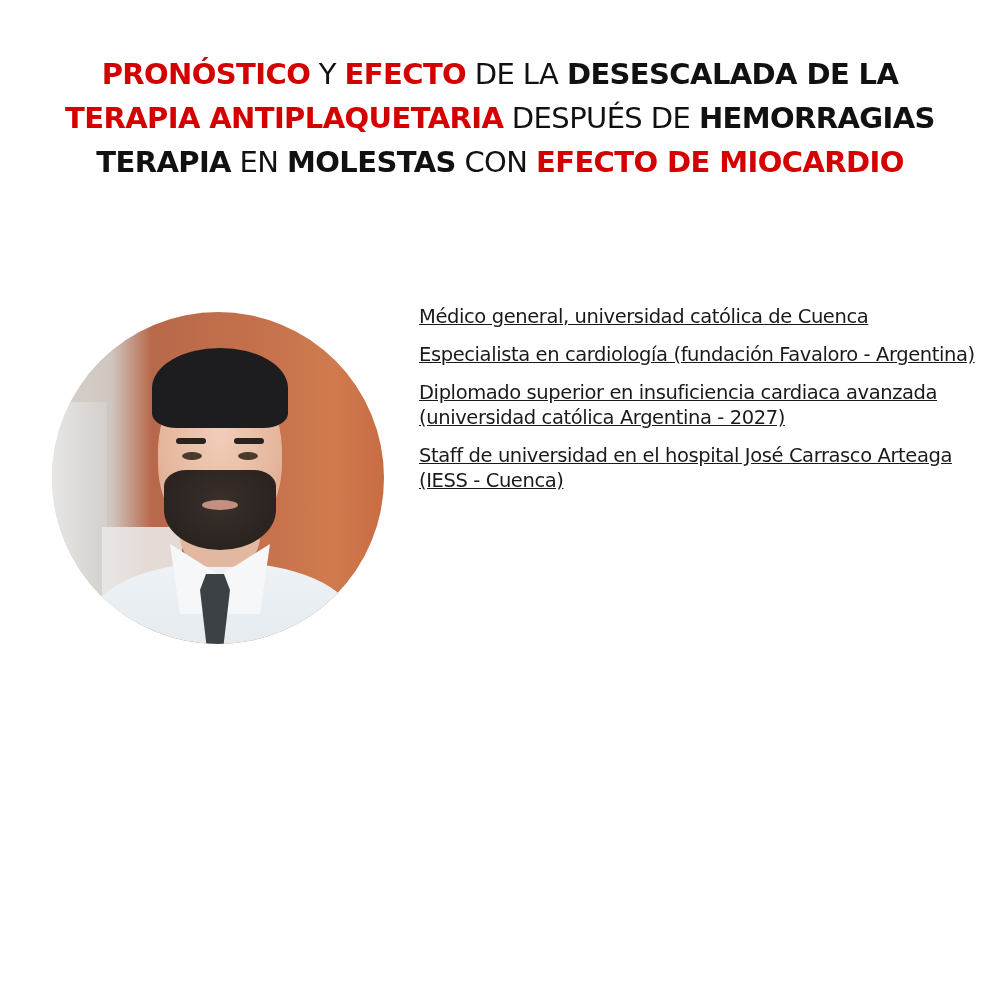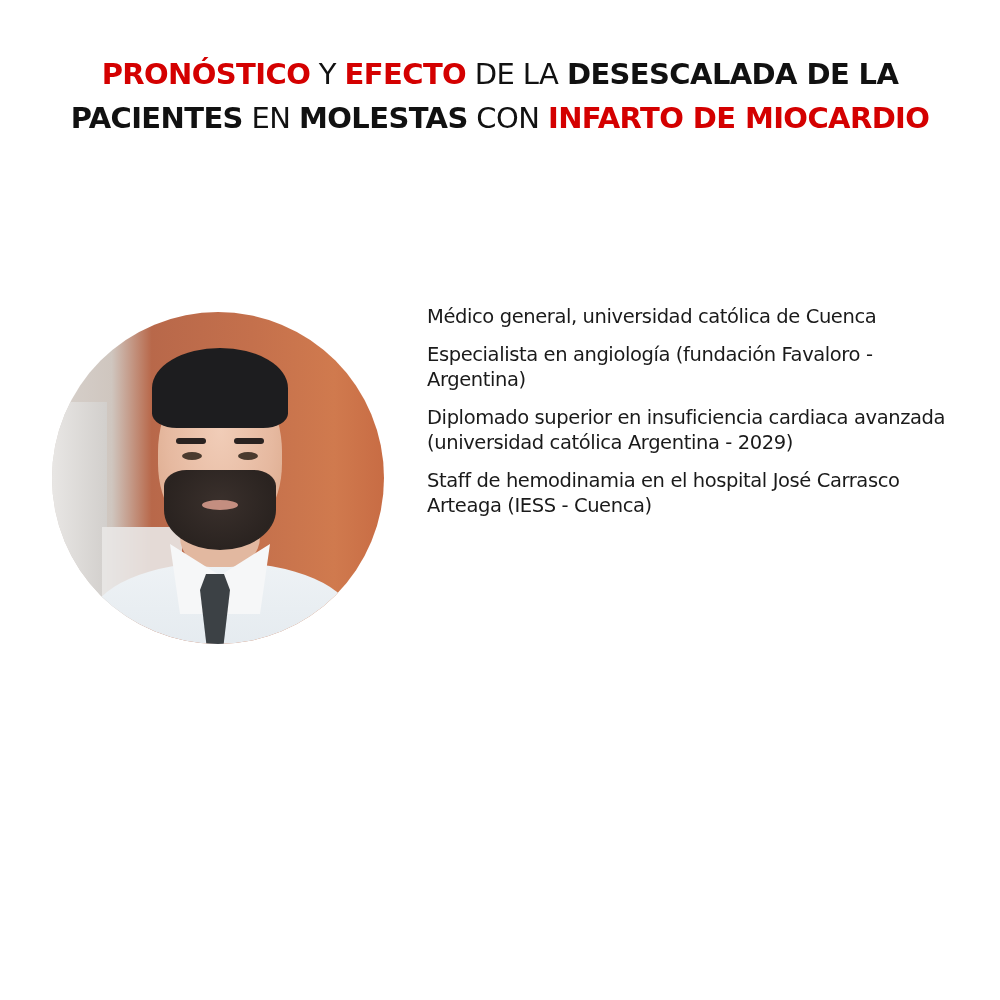--- a/index.html
+++ b/index.html
@@ -61,21 +61,21 @@
   .photo .eye { position: absolute; top: 140px; width: 20px; height: 8px; border-radius: 50%; background: #4a3a2e; }
   .photo .eye.l { left: 130px; } .photo .eye.r { left: 186px; }
   .photo .brow { position: absolute; top: 126px; width: 30px; height: 6px; border-radius: 3px; background: #2a2220; }
   .photo .brow.l { left: 124px; } .photo .brow.r { left: 182px; }
 
   
   .name { position: absolute; left: 414px; top: 230px; font-family: "DejaVu Sans", sans-serif; font-weight: bold; font-size: 32px;
     color: #d40000; letter-spacing: -0.5px; white-space: nowrap; }
   .bio { position: absolute; left: 415px; top: 304px; width: 560px; margin: 0; padding: 0; list-style: none;
     font-family: "DejaVu Sans", sans-serif; font-size: 19.5px; line-height: 25px; color: #1a1a1a; letter-spacing: -0.4px; }
-  .bio li { margin: 0 0 13px 12px; }
+  .bio li { margin: 0 0 13px 4px; text-decoration: underline; }
 
   
   .logo { position: absolute; left: 451px; top: 902px; width: 106px; height: 98px; border-radius: 50% 50% 50% 50%;
     background: #ffffff; overflow: hidden; }
   .logo svg { width: 100%; height: 100%; display: block; }
 </style>
 </head>
 <body>
 
 <div class="canvas">
@@ -115,21 +115,24 @@
   <div class="fade-top"></div>
   <div class="fade-right"></div>
 
   <div class="red-band"></div>
 
   <div class="title">
     <span class="line">
       <span class="r">PRONÓSTICO</span><span class="n"> Y </span><span class="r">EFECTO</span><span class="n"> DE LA </span><span class="b">DESESCALADA DE LA</span>
     </span>
     <span class="line">
-      <span class="b">PACIENTES</span><span class="n"> EN </span><span class="b">MOLESTAS</span><span class="n"> CON </span><span class="r">INFARTO DE MIOCARDIO</span>
+      <span class="r">TERAPIA ANTIPLAQUETARIA</span><span class="n"> DESPUÉS DE </span><span class="b">HEMORRAGIAS</span>
+    </span>
+    <span class="line">
+      <span class="b">TERAPIA</span><span class="n"> EN </span><span class="b">MOLESTAS</span><span class="n"> CON </span><span class="r">EFECTO DE MIOCARDIO</span>
     </span>
   </div>
 
   <div class="photo">
     <div class="wall-panel"></div>
     <div class="shelf"></div>
     <div class="coat"></div>
     <div class="neck"></div>
     <div class="collar"></div>
     <div class="tie"></div>
@@ -139,23 +142,23 @@
       <div class="brow r"></div>
     <div class="eye l"></div>
       <div class="eye r"></div>
     <div class="beard"></div>
     <div class="mouth"></div>
   </div>
 
 
   <ul class="bio">
     <li>Médico general, universidad católica de Cuenca</li>
-    <li>Especialista en angiología (fundación Favaloro - Argentina)</li>
-    <li>Diplomado superior en insuficiencia cardiaca avanzada (universidad católica Argentina - 2029)</li>
-    <li>Staff de hemodinamia en el hospital José Carrasco Arteaga (IESS - Cuenca)</li>
+    <li>Especialista en cardiología (fundación Favaloro - Argentina)</li>
+    <li>Diplomado superior en insuficiencia cardiaca avanzada (universidad católica Argentina - 2027)</li>
+    <li>Staff de universidad en el hospital José Carrasco Arteaga (IESS - Cuenca)</li>
   </ul>
 
   <div class="logo">
     <svg viewBox="0 0 106 98">
       <defs>
         <path id="arcL" d="M 22 40 A 31 40 0 0 0 53 92"></path>
         <path id="arcB" d="M 30 88 A 30 30 0 0 0 80 80"></path>
         <path id="arcR" d="M 74 88 A 31 40 0 0 0 86 30"></path>
       </defs>
       <ellipse cx="53" cy="56" rx="27" ry="37" fill="#d40000"></ellipse>

